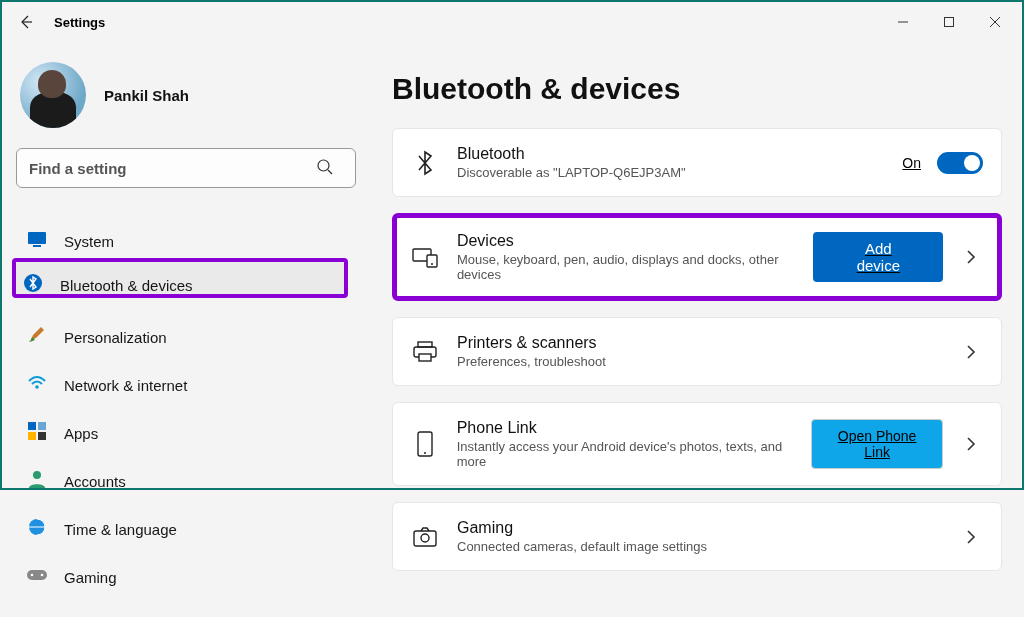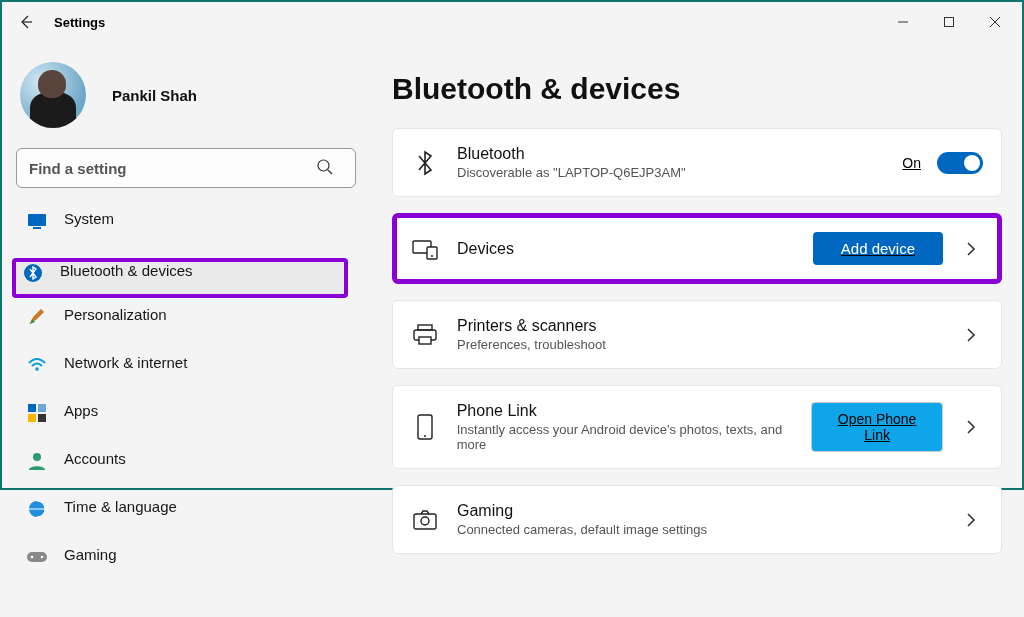--- a/index.html
+++ b/index.html
@@ -5,31 +5,31 @@
   * { box-sizing: border-box; margin: 0; padding: 0; }
   html, body { width: 1024px; height: 617px; font-family: "Segoe UI", Arial, sans-serif; background: #f4f4f4; overflow: hidden; }
   .window { width: 1024px; height: 490px; border: 2px solid #0f766e; position: relative; background: #f4f4f4; }
   .titlebar { height: 40px; display: flex; align-items: center; padding: 0 4px; }
   .back-btn { width: 40px; height: 40px; display: flex; align-items: center; justify-content: center; cursor: pointer; }
   .app-title { font-size: 13px; font-weight: 600; color: #000; margin-left: 8px; }
   .win-controls { margin-left: auto; display: flex; }
   .wc { width: 46px; height: 40px; display: flex; align-items: center; justify-content: center; color: #444; cursor: pointer; font-family: Arial; font-size: 12px; }
   .body { display: flex; height: calc(617px - 44px); }
   .sidebar { width: 360px; padding: 10px 14px 0 14px; }
-  .profile { display: flex; align-items: center; gap: 26px; margin: 10px 0 20px 4px; }
+  .profile { display: flex; align-items: center; gap: 18px; margin: 10px 0 20px 4px; }
   .avatar { width: 66px; height: 66px; border-radius: 50%; background: radial-gradient(circle at 30% 30%, #d2e6f5, #6ea8c7 70%); position: relative; overflow: hidden; }
   .avatar::after { content:""; position:absolute; left:18px; top:8px; width:28px; height:28px; background:#5a453c; border-radius:50% 50% 45% 45%; }
   .avatar::before { content:""; position:absolute; left:10px; top:30px; width:46px; height:38px; background:#1b1b1b; border-radius:40% 40% 20% 20%; }
   .profile-name { font-size: 15px; font-weight: 600; color: #111; }
   .search { position: relative; margin: 4px 0 22px 0; }
   .search input { width: 340px; height: 40px; border: 1px solid #999; border-radius: 6px; padding: 0 42px 0 12px; font-size: 15px; background:#fdfdfd; color: #555; font-weight: bold;}
   .search input::placeholder { color:#555; }
   .search .icon { position: absolute; right: 14px; top: 10px; color: #333; }
   .nav { list-style: none; }
-  .nav li { display: flex; align-items: flex-start; gap: 16px; height: 40px; padding: 0 10px; cursor: pointer; font-size: 15px; color: #161616; border-radius: 4px; margin-bottom: 8px; }
+  .nav li { display: flex; align-items: flex-end; gap: 16px; height: 40px; padding: 0 10px; cursor: pointer; font-size: 15px; color: #161616; border-radius: 4px; margin-bottom: 8px; }
   .nav li.active { background: #eaeaea; }
   .nav li .nicon { width: 22px; height: 22px; display:flex; align-items:center; justify-content:center; }
   .nav li[data-hl="true"] { border: 4px solid #8a00d4; margin-left:-4px; padding-left:6px; }
   .main { flex: 1; padding: 30px 20px 0 30px; overflow:hidden; }
   .page-title { font-size: 30px; font-weight: 600; color: #111; margin-bottom: 22px; }
   .card { background: #fff; border: 1px solid #e6e6e6; border-radius: 6px; margin-bottom: 16px; display:flex; align-items:center; padding: 16px 18px; gap: 18px; position:relative; }
   .card .cicon { width: 28px; display:flex; align-items:center; justify-content:center; color:#333; }
   .card .ctext .ct-title { font-size: 16px; font-weight: 500; color:#111; }
   .card .ctext .ct-sub { font-size: 13px; color: #555; margin-top:2px; max-width: 340px;}
   .card .right { margin-left:auto; display:flex; align-items:center; gap:16px;text-decoration:underline; }
@@ -191,20 +191,21 @@
       <div class="card highlight">
         <div class="cicon">
           <svg width="26" height="22" viewBox="0 0 26 22">
               <rect x="1" y="3" width="18" height="12" rx="1" stroke="#222" fill="none" stroke-width="1.4"></rect>
               <rect x="15" y="9" width="10" height="12" rx="1" stroke="#222" fill="#fff" stroke-width="1.4"></rect>
               <circle cx="20" cy="18" r="1" fill="#222"></circle>
             </svg>
         </div>
         <div class="ctext">
           <div class="ct-title">Devices</div>
+          <div class="ct-sub">Mouse, keyboard, pen, audio, displays and docks, other devices</div>
         </div>
         <div class="right">
           <button class="pill-btn">Add device</button>
           <div class="chev">
               <svg width="10" height="16">
                 <path d="M2 2l6 6-6 6" stroke="#333" stroke-width="1.6" fill="none"></path>
               </svg>
             </div>
         </div>
       </div>

